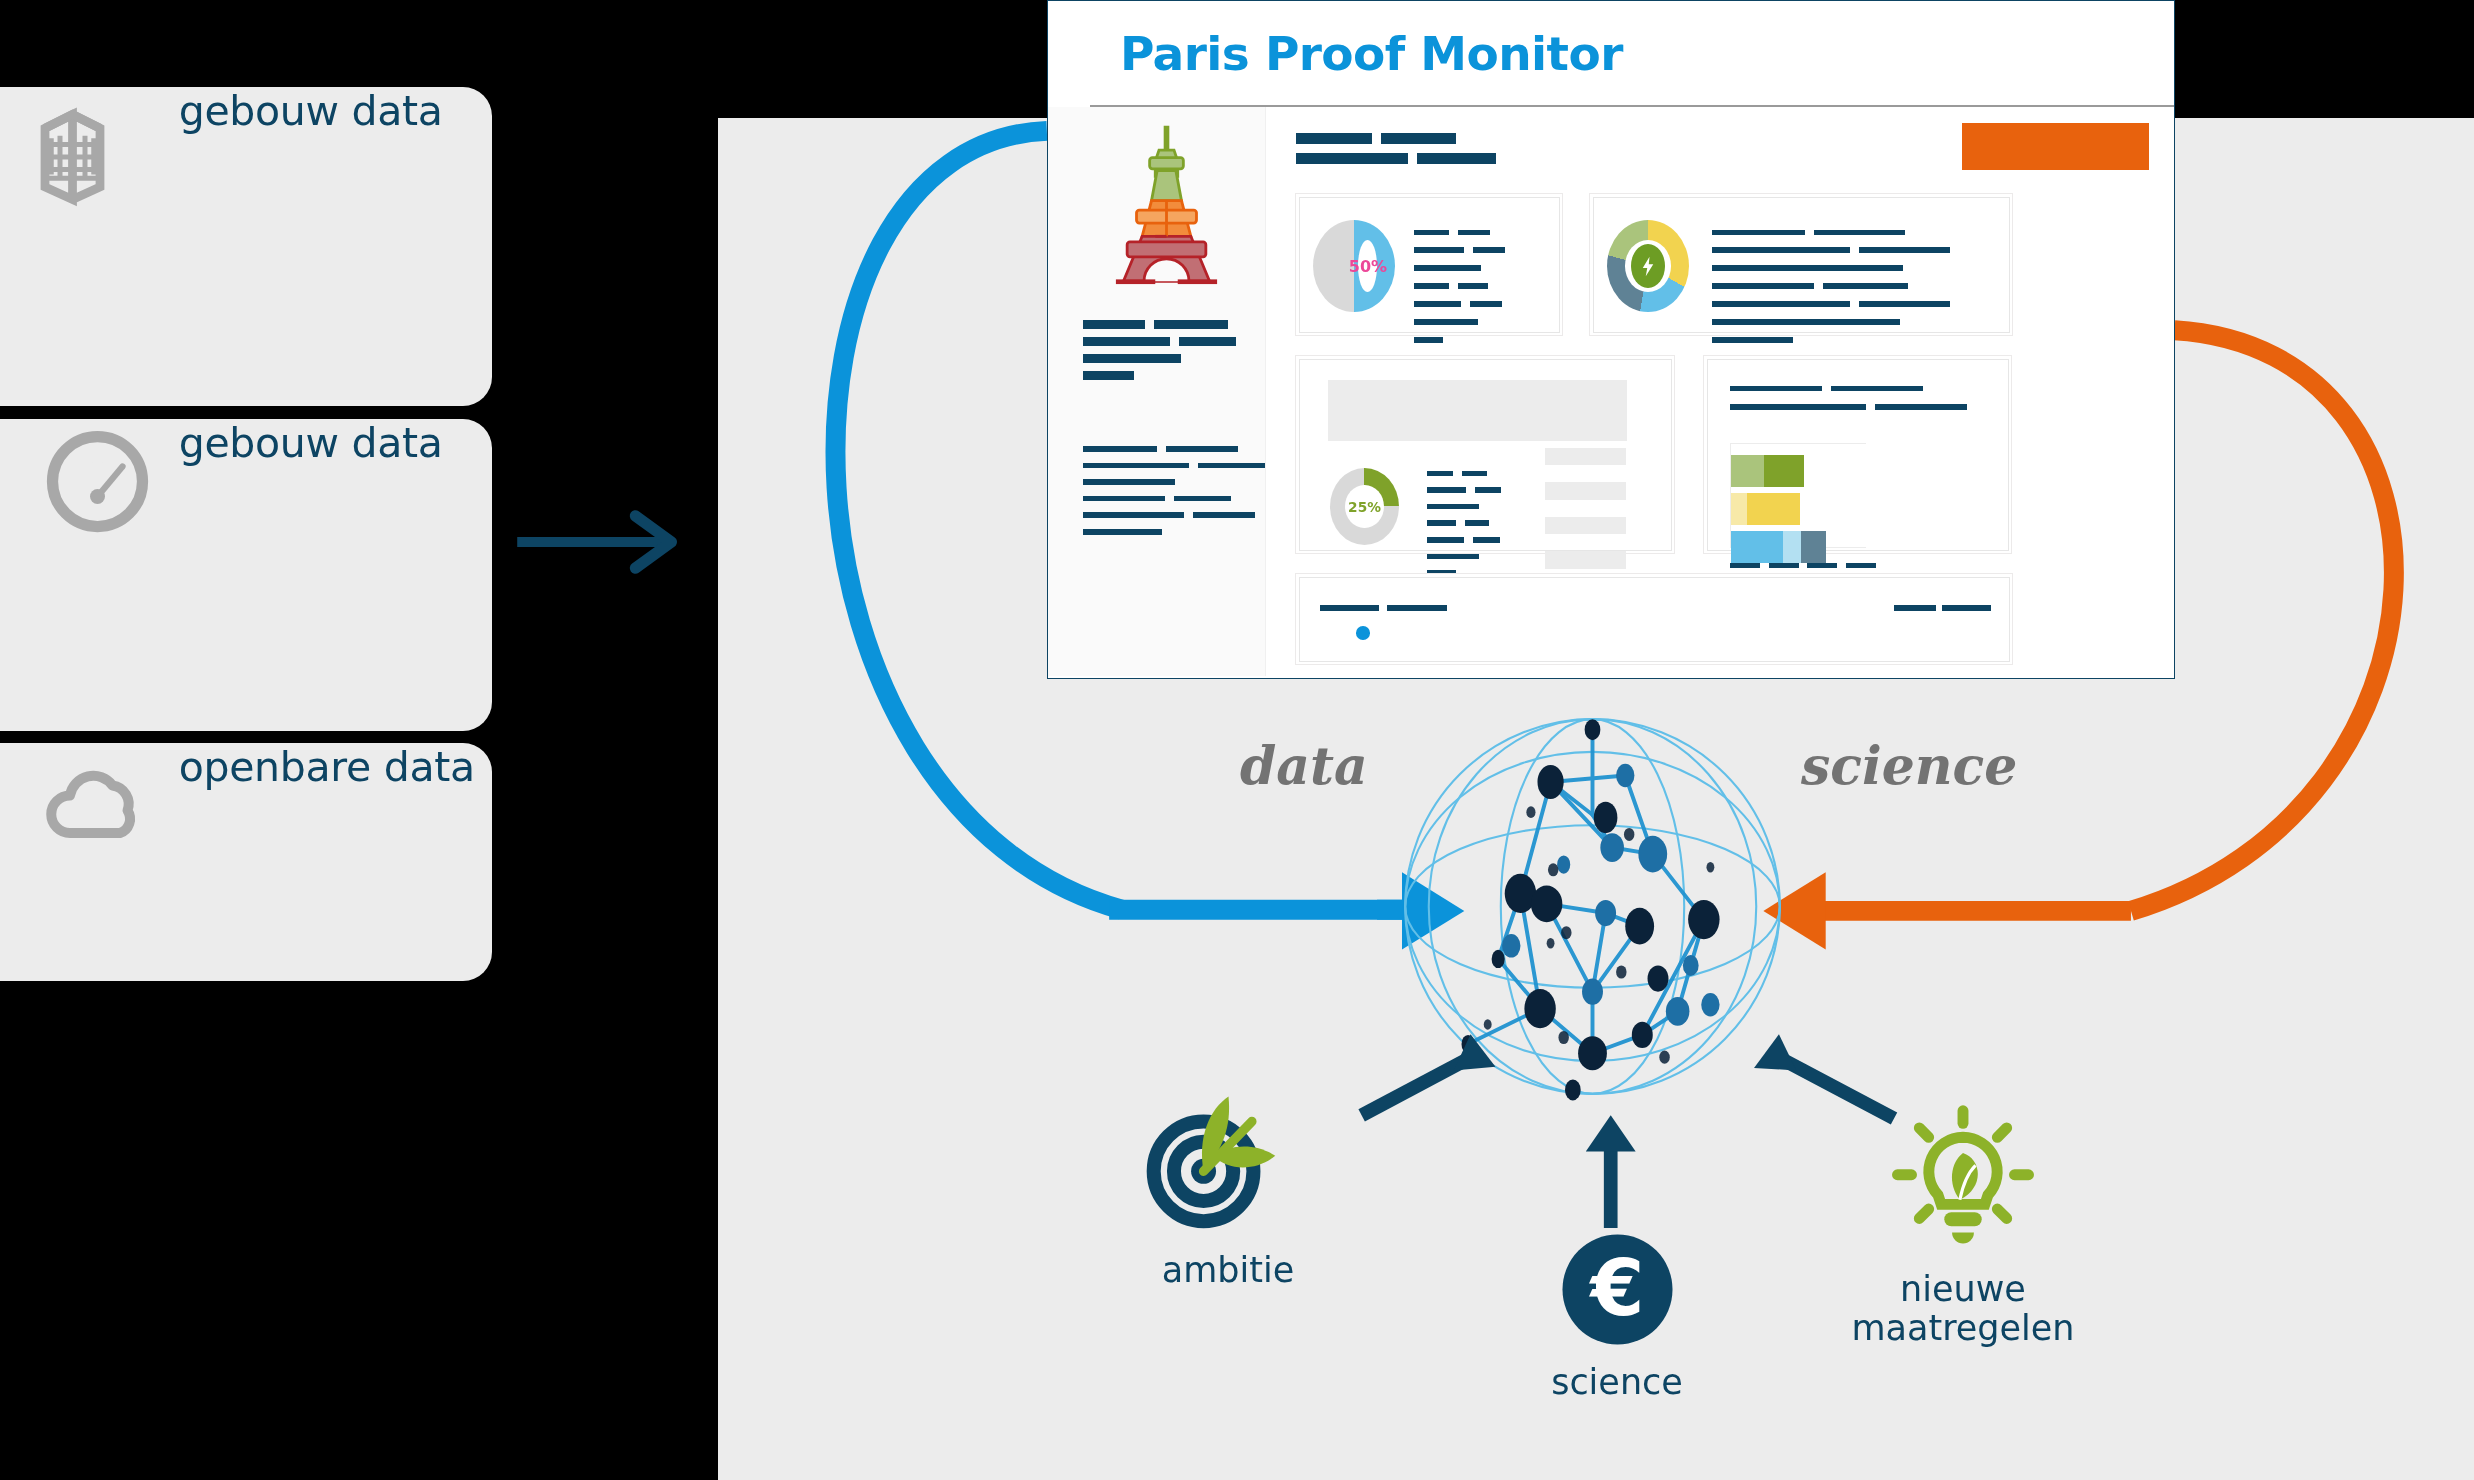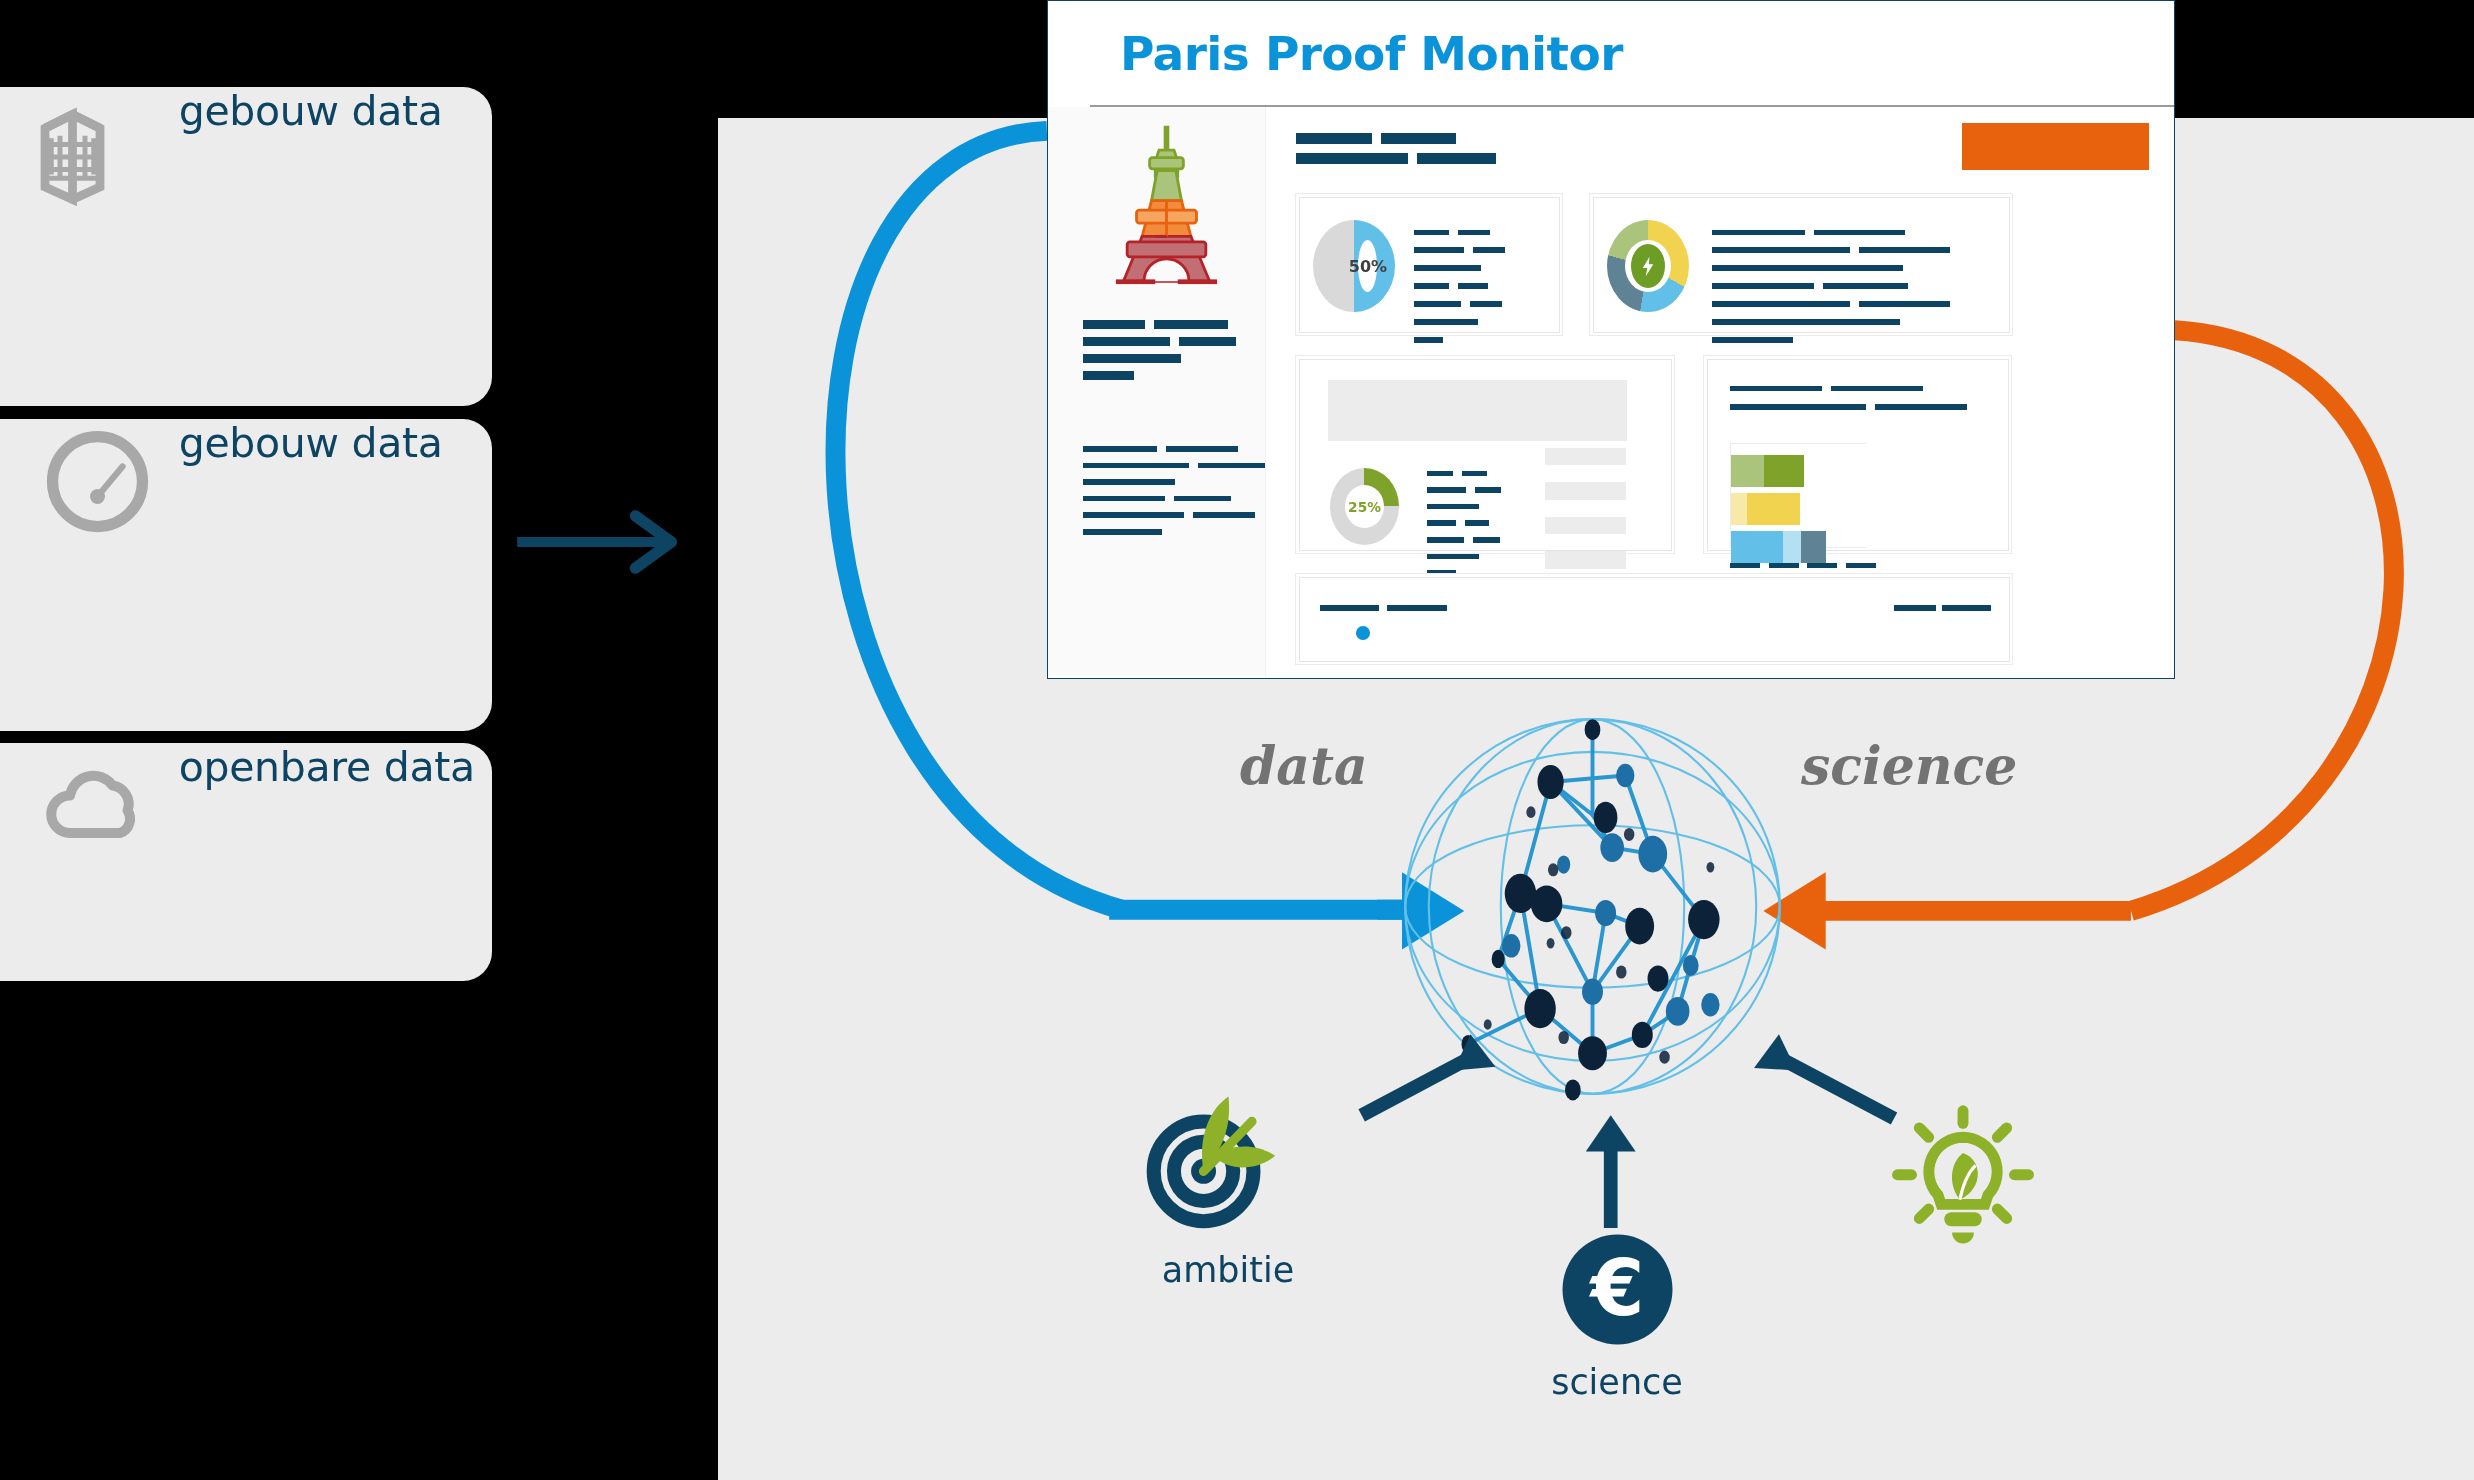--- a/index.html
+++ b/index.html
@@ -249,21 +249,21 @@
           <div class="brow" style="margin-bottom:8.7px;"><span class="bar" style="width:76px;height:10.6px"></span><span class="bar" style="width:75px;height:10.6px"></span></div>
           <div class="brow"><span class="bar" style="width:112px;height:10.6px"></span><span class="bar" style="width:79px;height:10.6px"></span></div>
         </div>
 
         <div class="cta-orange"></div>
 
         <div class="wcard" style="left:29px; top:86px; width:268px; height:143px;">
           <div class="wcard-inner"></div>
           <div class="donut" style="position:absolute;left:17.4px;top:26px;width:82px;height:92px;
                       background:conic-gradient(#62bfe8 0deg 180deg, #d9d9d9 180deg 360deg);">
-            <div class="hole" style="color:#404040;font-size:16px;margin-left:27px;">
+            <div class="hole" style="color:#ec4899;font-size:16px;margin-left:27px;">
               <span>50%</span>
             </div>
           </div>
           <div style="position:absolute;left:118px;top:32px;">
             <div class="brow" style="margin-bottom:6.9px;"><span class="bar bar-thin" style="width:35px"></span><span class="bar bar-thin" style="width:32px"></span></div>
             <div class="brow" style="margin-bottom:6.9px;"><span class="bar bar-thin" style="width:50px"></span><span class="bar bar-thin" style="width:32px"></span></div>
             <div class="brow" style="margin-bottom:6.9px;"><span class="bar bar-thin" style="width:67px"></span></div>
             <div class="brow" style="margin-bottom:6.9px;"><span class="bar bar-thin" style="width:35px"></span><span class="bar bar-thin" style="width:30px"></span></div>
             <div class="brow" style="margin-bottom:6.9px;"><span class="bar bar-thin" style="width:47px"></span><span class="bar bar-thin" style="width:32px"></span></div>
             <div class="brow" style="margin-bottom:6.9px;"><span class="bar bar-thin" style="width:64px"></span></div>
@@ -492,16 +492,18 @@
           <line x1="78" y1="16" x2="72" y2="22"></line>
           <line x1="8" y1="46" x2="17" y2="46"></line>
           <line x1="92" y1="46" x2="83" y2="46"></line>
           <line x1="22" y1="74" x2="28" y2="68"></line>
           <line x1="78" y1="74" x2="72" y2="68"></line>
         </g>
         <path d="M50 32 C 62 36, 64 54, 48 62 C 40 52, 42 38, 50 32 Z" fill="#8db229"></path>
         <path d="M48 62 C 50 52, 54 44, 58 40" stroke="#fff" stroke-width="2" fill="none"></path>
       </svg>
     </span>
+    <div class="cap">nieuwe
+maatregelen</div>
   </div>
 
 </div>
 
 
 </body></html>

